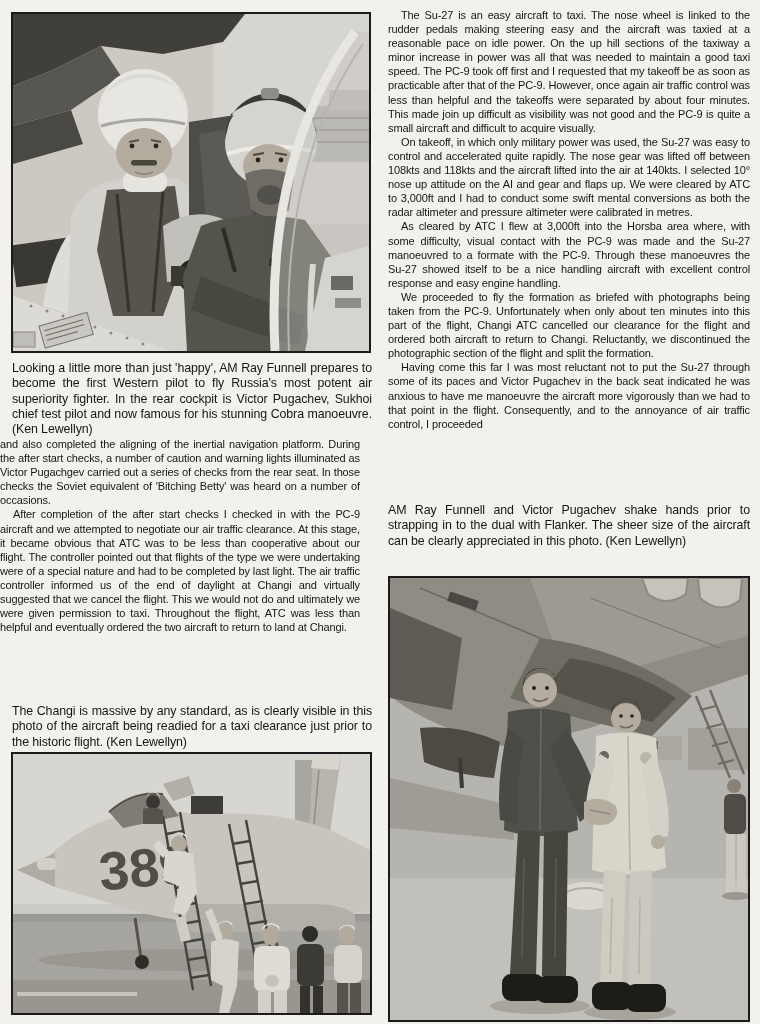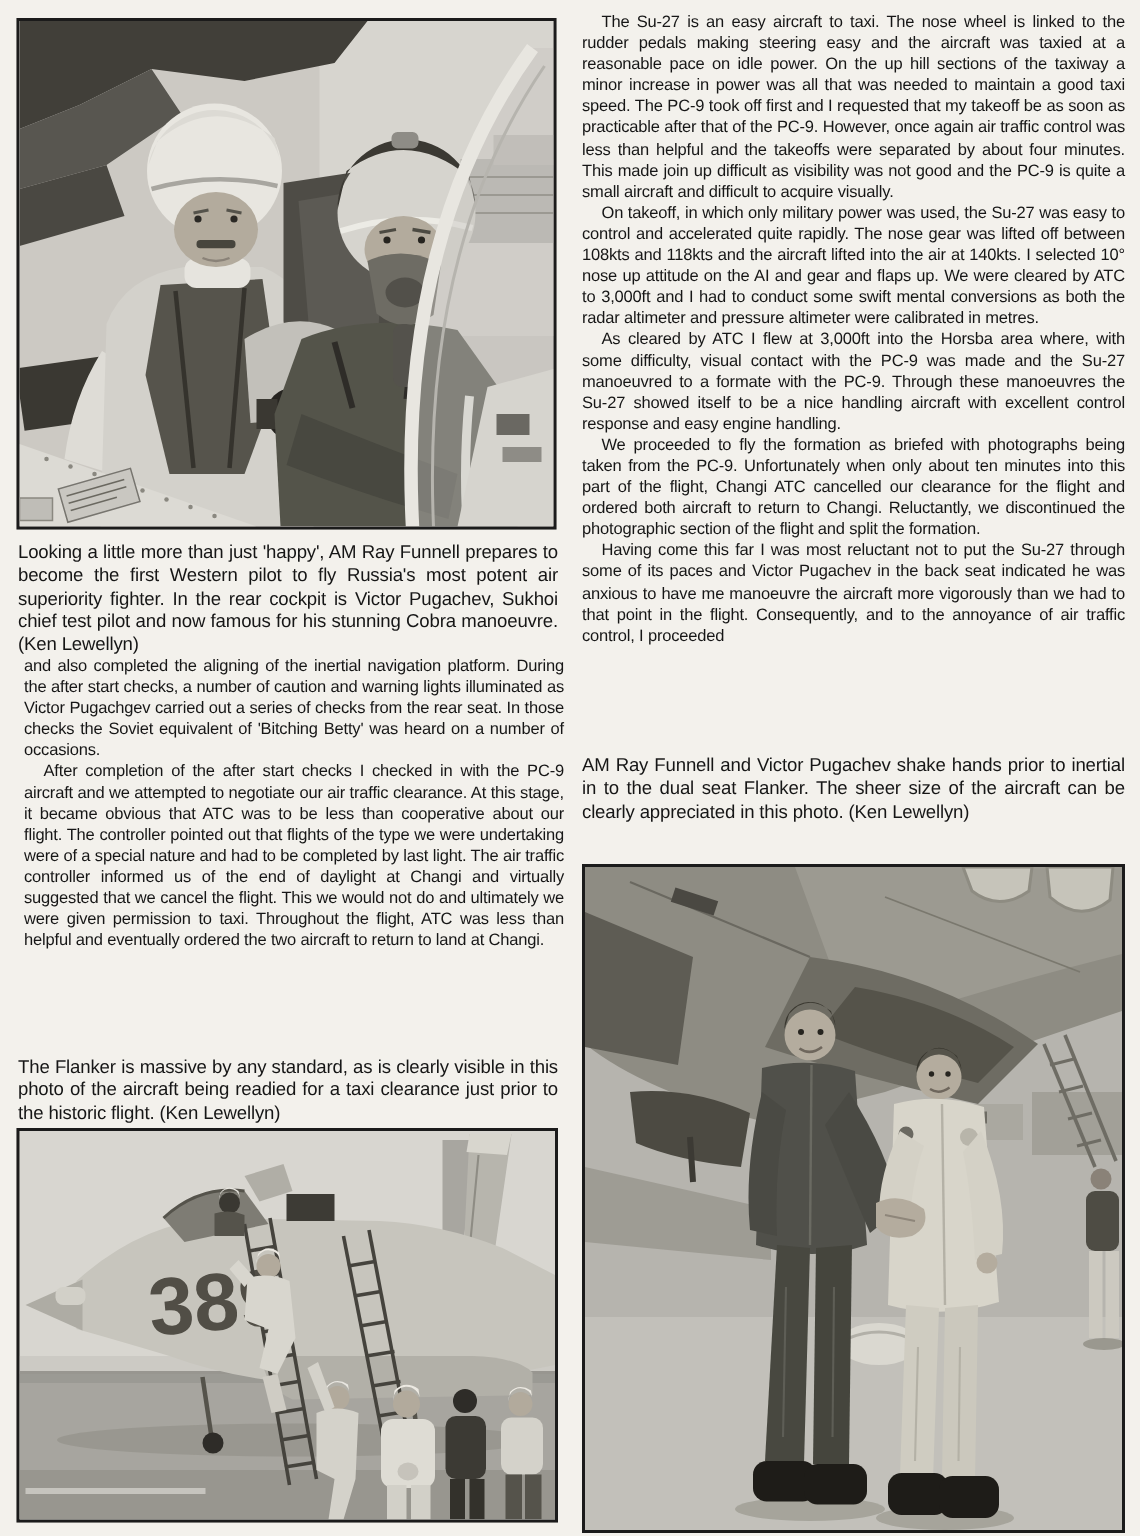--- a/index.html
+++ b/index.html
@@ -121,26 +121,26 @@
           <line x1="32" y1="316" x2="72" y2="316" class="thin"></line>
           <line x1="32" y1="321" x2="64" y2="321" class="thin"></line>
         </g>
         <rect x="0" y="318" width="22" height="15" fill="#bfbdb7" stroke="#8a8880"></rect>
       </g>
     </svg>
   </div>
 
   <div class="col-block caption" style="left:12px;top:361px;width:360px;">Looking a little more than just 'happy', AM Ray Funnell prepares to become the first Western pilot to fly Russia's most potent air superiority fighter. In the rear cockpit is Victor Pugachev, Sukhoi chief test pilot and now famous for his stunning Cobra manoeuvre. (Ken Lewellyn)</div>
 
-  <div class="col-block body-text" style="left:16px;top:437px;width:360px;">
+  <div class="col-block body-text" style="left:0;top:437px;width:360px;">
     <p class="no-indent">and also completed the aligning of the inertial navigation platform. During the after start checks, a number of caution and warning lights illuminated as Victor Pugachgev carried out a series of checks from the rear seat. In those checks the Soviet equivalent of 'Bitching Betty' was heard on a number of occasions.</p>
     <p>After completion of the after start checks I checked in with the PC-9 aircraft and we attempted to negotiate our air traffic clearance. At this stage, it became obvious that ATC was to be less than cooperative about our flight. The controller pointed out that flights of the type we were undertaking were of a special nature and had to be completed by last light. The air traffic controller informed us of the end of daylight at Changi and virtually suggested that we cancel the flight. This we would not do and ultimately we were given permission to taxi. Throughout the flight, ATC was less than helpful and eventually ordered the two aircraft to return to land at Changi.</p>
   </div>
 
-  <div class="col-block caption" style="left:12px;top:704px;width:360px;">The Flanker is massive by any standard, as is clearly visible in this photo of the aircraft being readied for a taxi clearance just prior to the historic flight. (Ken Lewellyn)</div>
+  <div class="col-block caption" style="left:12px;top:704px;width:360px;">The Changi is massive by any standard, as is clearly visible in this photo of the aircraft being readied for a taxi clearance just prior to the historic flight. (Ken Lewellyn)</div>
 
   <div class="photo-frame" style="left:11px;top:752px;width:361px;height:263px;">
     <svg viewBox="0 0 357 259" preserveAspectRatio="none">
       <rect x="0" y="0" width="357" height="259" fill="#d8d6d0"></rect>
       <rect x="0" y="150" width="357" height="12" fill="#c4c2bc" opacity="0.6"></rect>
       <rect x="0" y="160" width="357" height="10" fill="#82807a" opacity="0.7"></rect>
       <rect x="0" y="168" width="357" height="91" fill="#a7a59f"></rect>
       <rect x="0" y="226" width="357" height="33" fill="#98968f"></rect>
       <rect x="4" y="238" width="120" height="4" fill="#c6c4be"></rect>
 
@@ -241,21 +241,21 @@
   </div>
 
   <div class="col-block body-text" style="left:388px;top:8px;width:362px;">
     <p>The Su-27 is an easy aircraft to taxi. The nose wheel is linked to the rudder pedals making steering easy and the aircraft was taxied at a reasonable pace on idle power. On the up hill sections of the taxiway a minor increase in power was all that was needed to maintain a good taxi speed. The PC-9 took off first and I requested that my takeoff be as soon as practicable after that of the PC-9. However, once again air traffic control was less than helpful and the takeoffs were separated by about four minutes. This made join up difficult as visibility was not good and the PC-9 is quite a small aircraft and difficult to acquire visually.</p>
     <p>On takeoff, in which only military power was used, the Su-27 was easy to control and accelerated quite rapidly. The nose gear was lifted off between 108kts and 118kts and the aircraft lifted into the air at 140kts. I selected 10° nose up attitude on the AI and gear and flaps up. We were cleared by ATC to 3,000ft and I had to conduct some swift mental conversions as both the radar altimeter and pressure altimeter were calibrated in metres.</p>
     <p>As cleared by ATC I flew at 3,000ft into the Horsba area where, with some difficulty, visual contact with the PC-9 was made and the Su-27 manoeuvred to a formate with the PC-9. Through these manoeuvres the Su-27 showed itself to be a nice handling aircraft with excellent control response and easy engine handling.</p>
     <p>We proceeded to fly the formation as briefed with photographs being taken from the PC-9. Unfortunately when only about ten minutes into this part of the flight, Changi ATC cancelled our clearance for the flight and ordered both aircraft to return to Changi. Reluctantly, we discontinued the photographic section of the flight and split the formation.</p>
     <p>Having come this far I was most reluctant not to put the Su-27 through some of its paces and Victor Pugachev in the back seat indicated he was anxious to have me manoeuvre the aircraft more vigorously than we had to that point in the flight. Consequently, and to the annoyance of air traffic control, I proceeded</p>
   </div>
 
-  <div class="col-block caption" style="left:388px;top:503px;width:362px;">AM Ray Funnell and Victor Pugachev shake hands prior to inertial in to the dual seat Flanker. The sheer size of the aircraft can be clearly appreciated in this photo. (Ken Lewellyn)</div>
+  <div class="col-block caption" style="left:388px;top:503px;width:362px;">AM Ray Funnell and Victor Pugachev shake hands prior to strapping in to the dual with Flanker. The sheer size of the aircraft can be clearly appreciated in this photo. (Ken Lewellyn)</div>
 
   <div class="photo-frame" style="left:388px;top:576px;width:362px;height:446px;">
     <svg viewBox="0 0 358 442" preserveAspectRatio="none">
       <rect x="0" y="0" width="358" height="442" fill="#b6b4ae"></rect>
       <rect x="0" y="300" width="358" height="142" fill="#c2c0ba"></rect>
 
       <g>
         <path d="M0,0 L358,0 L358,96 Q280,122 200,150 L120,170 Q40,150 0,118 Z" fill="#8e8c83"></path>
         <path d="M140,0 L358,0 L358,58 Q262,82 180,110 Z" fill="#9c9a91"></path>
         <path d="M150,60 Q232,70 302,118 L262,158 Q182,140 120,120 Z" fill="#6e6c63"></path>

